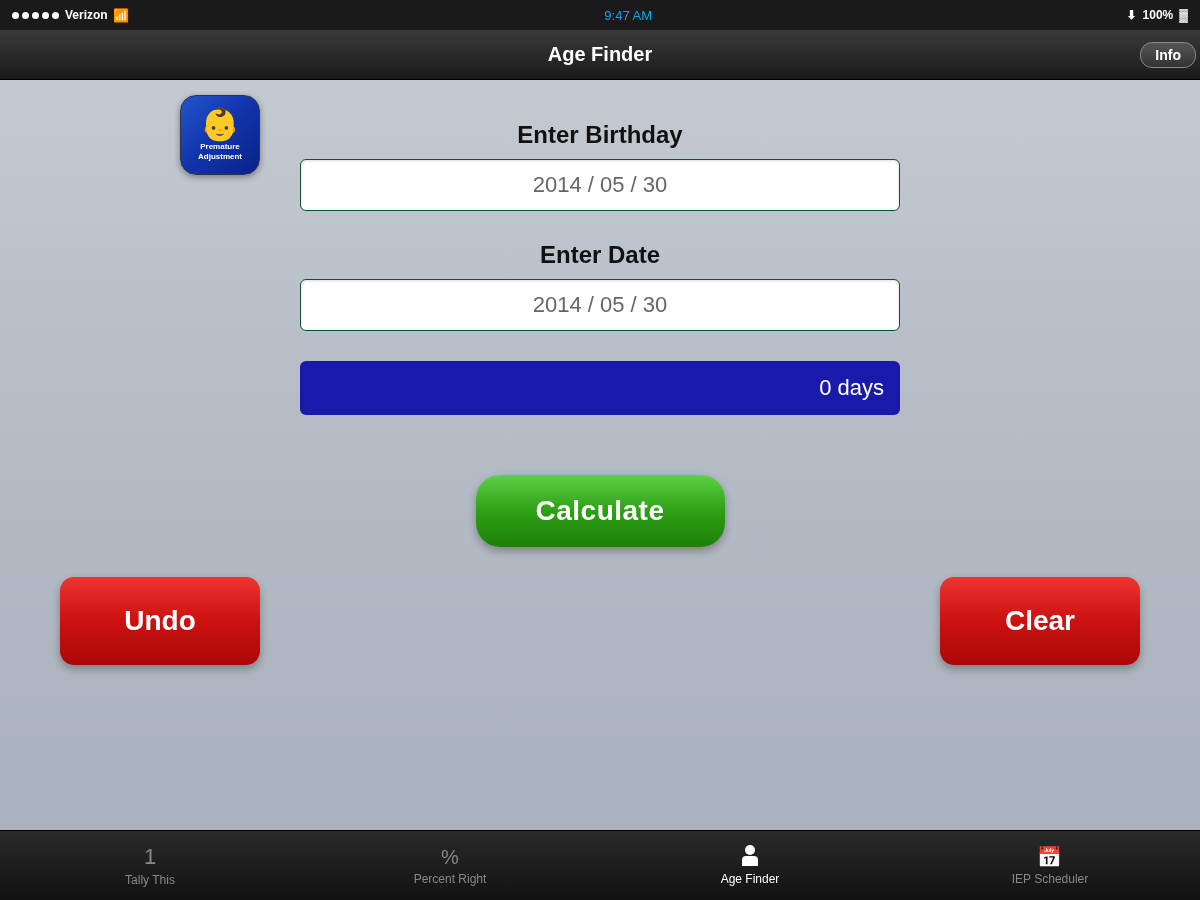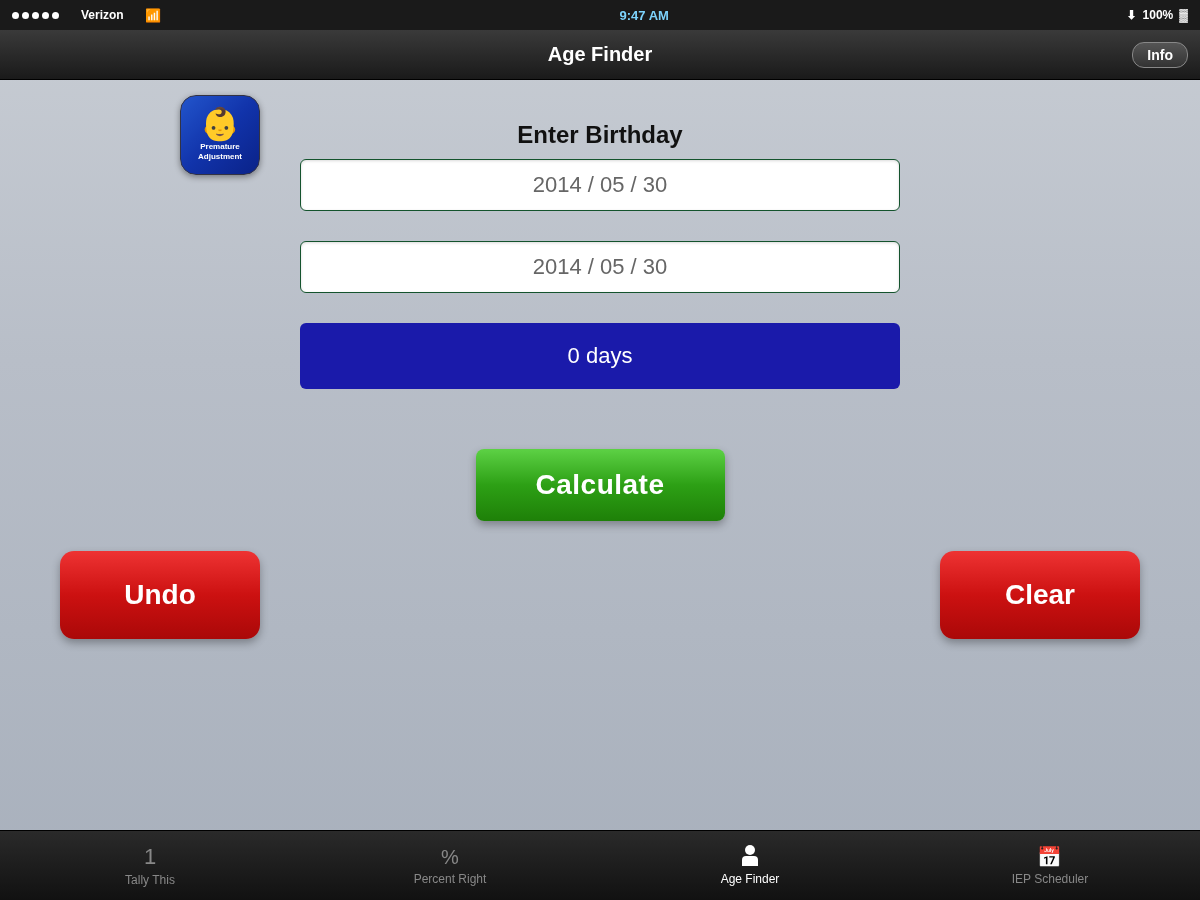--- a/index.html
+++ b/index.html
@@ -20,43 +20,43 @@
       height: 30px;
       display: flex;
       align-items: center;
       justify-content: space-between;
       padding: 0 12px;
       flex-shrink: 0;
     }
     .status-left {
       display: flex;
       align-items: center;
-      gap: 22px;
+      gap: 6px;
       color: white;
       font-size: 12px;
       font-weight: 600;
     }
     .status-dots {
       display: flex;
       gap: 3px;
     }
     .status-dot {
       width: 7px;
       height: 7px;
       border-radius: 50%;
       background: white;
     }
     .wifi-icon {
       font-size: 13px;
       color: white;
     }
     .status-center {
-      color: #7dd3fc;
+      color: #0ea5e9;
       font-size: 13px;
-      font-weight: 700;
+      font-weight: 400;
     }
     .status-right {
       display: flex;
       align-items: center;
       gap: 6px;
       color: white;
       font-size: 12px;
       font-weight: 600;
     }
 
@@ -71,21 +71,21 @@
       flex-shrink: 0;
       border-bottom: 1px solid #000;
     }
     .nav-title {
       color: white;
       font-size: 20px;
       font-weight: 700;
     }
     .nav-info-btn {
       position: absolute;
-      right: 12px;
+      right: 4px;
       background: linear-gradient(180deg, #555 0%, #333 100%);
       border: 1px solid #888;
       border-radius: 12px;
       color: white;
       font-size: 14px;
       font-weight: 600;
       padding: 4px 14px;
       cursor: pointer;
     }
 
@@ -160,32 +160,32 @@
       text-align: center;
       box-shadow: inset 0 1px 3px rgba(0,0,0,0.15);
       cursor: pointer;
     }
 
     .result-field {
       width: 100%;
       background: #1a1aaa;
       border: none;
       border-radius: 6px;
-      padding: 20px 16px;
+      padding: 14px 16px;
       font-size: 22px;
       color: white;
-      text-align: center;
+      text-align: right;
       font-weight: 500;
     }
 
     
     .calculate-btn {
       background: linear-gradient(180deg, #5dd145 0%, #2da015 50%, #1e8008 100%);
       border: none;
-      border-radius: 8px;
+      border-radius: 24px;
       color: white;
       font-size: 28px;
       font-weight: 800;
       padding: 20px 60px;
       margin-top: 30px;
       cursor: pointer;
       box-shadow: 0 4px 8px rgba(0,0,0,0.3);
       letter-spacing: 0.5px;
     }
 
@@ -327,20 +327,21 @@
   </div>
 
   <div class="form-section">
 
     <div class="field-group">
       <div class="field-label">Enter Birthday</div>
       <div class="date-input">2014 / 05 / 30</div>
     </div>
 
     <div class="field-group">
+      <div class="field-label">Enter Date</div>
       <div class="date-input">2014 / 05 / 30</div>
     </div>
 
     <div class="field-group">
       <div class="result-field">0 days</div>
     </div>
 
   </div>
 
   <button class="calculate-btn">Calculate</button>

